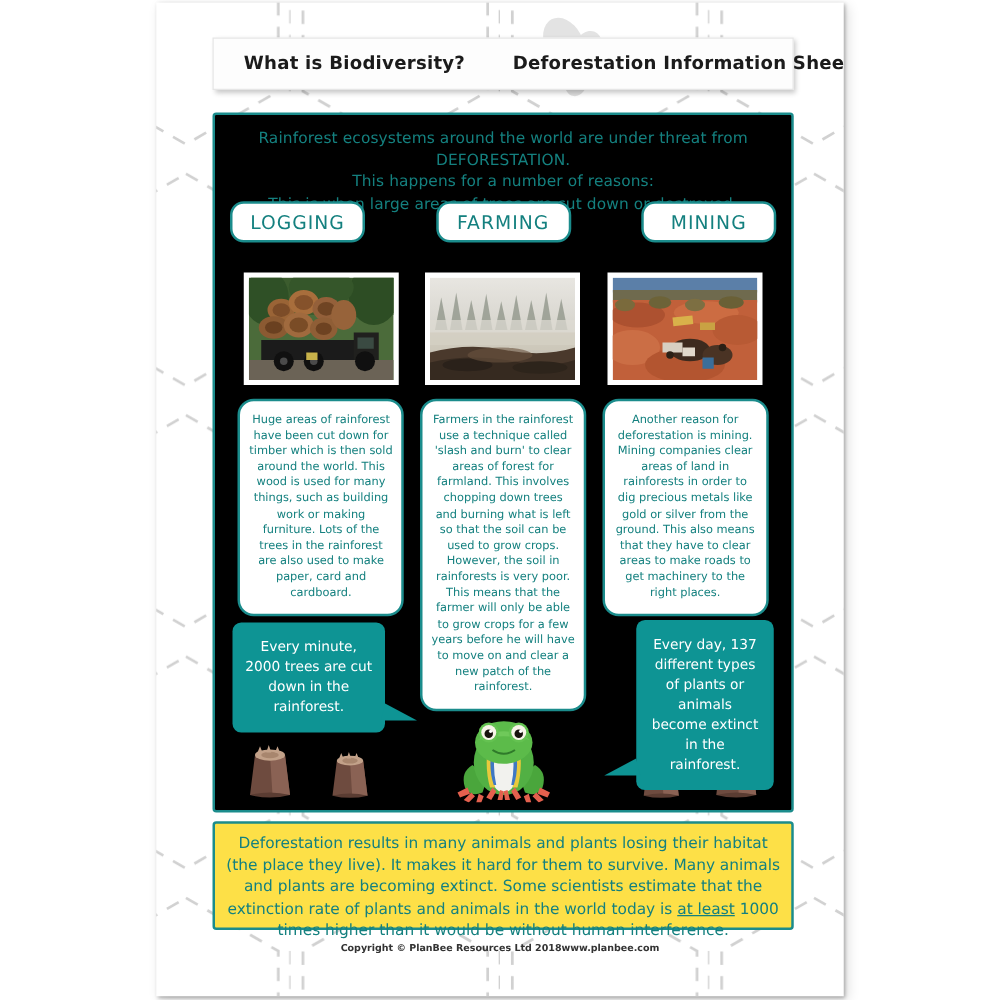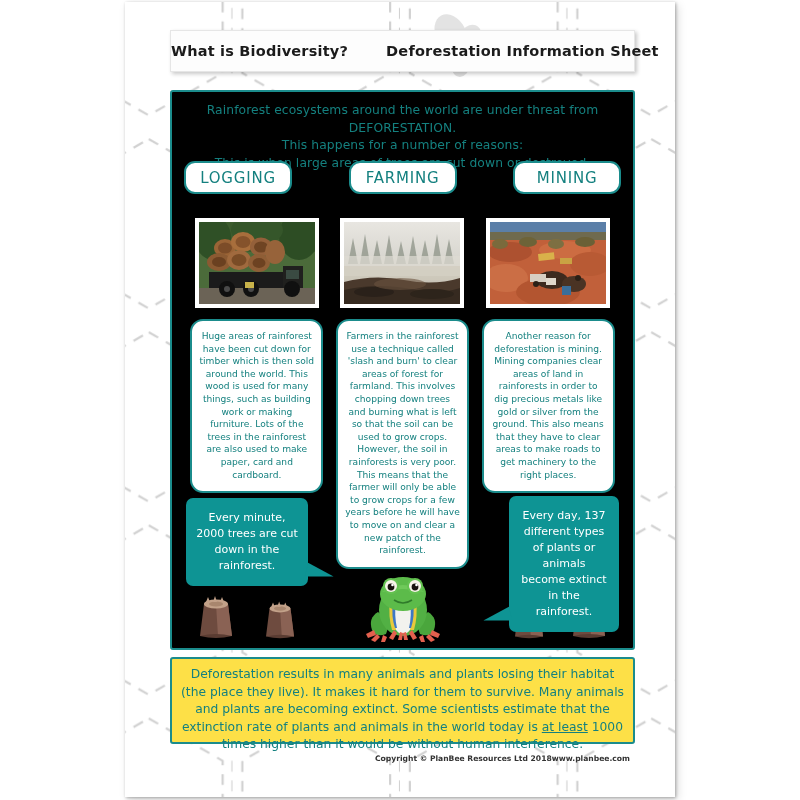--- a/index.html
+++ b/index.html
@@ -58,21 +58,21 @@
     z-index: 6;
   }
   .title-left, .title-right {
     font-family: "DejaVu Sans", sans-serif;
     font-weight: bold;
     color: #1b1b1b;
     font-size: 14.5px;
     letter-spacing: .2px;
     white-space: nowrap;
   }
-  .title-left  { }
+  .title-left  { margin-left: 24px; }
   .title-right { margin-left: 38px; }
 
   
   .panel {
     position: absolute;
     left: 45px; top: 88px;
     width: 465px; height: 560px;
     background: #000000;
     border: 2.5px solid #1b8c8c;
     border-radius: 3px;
@@ -208,21 +208,21 @@
     padding: 7px 9px;
     z-index: 4;
   }
   .conclusion u { text-decoration: underline; }
 
   
   .footer {
     position: absolute;
     left: 45px; right: 45px; top: 752px;
     display: flex;
-    justify-content: flex-end;
+    justify-content: center;
     align-items: center;
     font-size: 7.6px;
     font-weight: bold;
     color: #333333;
     z-index: 6;
   }
 </style>
 </head>
 <body>
 

